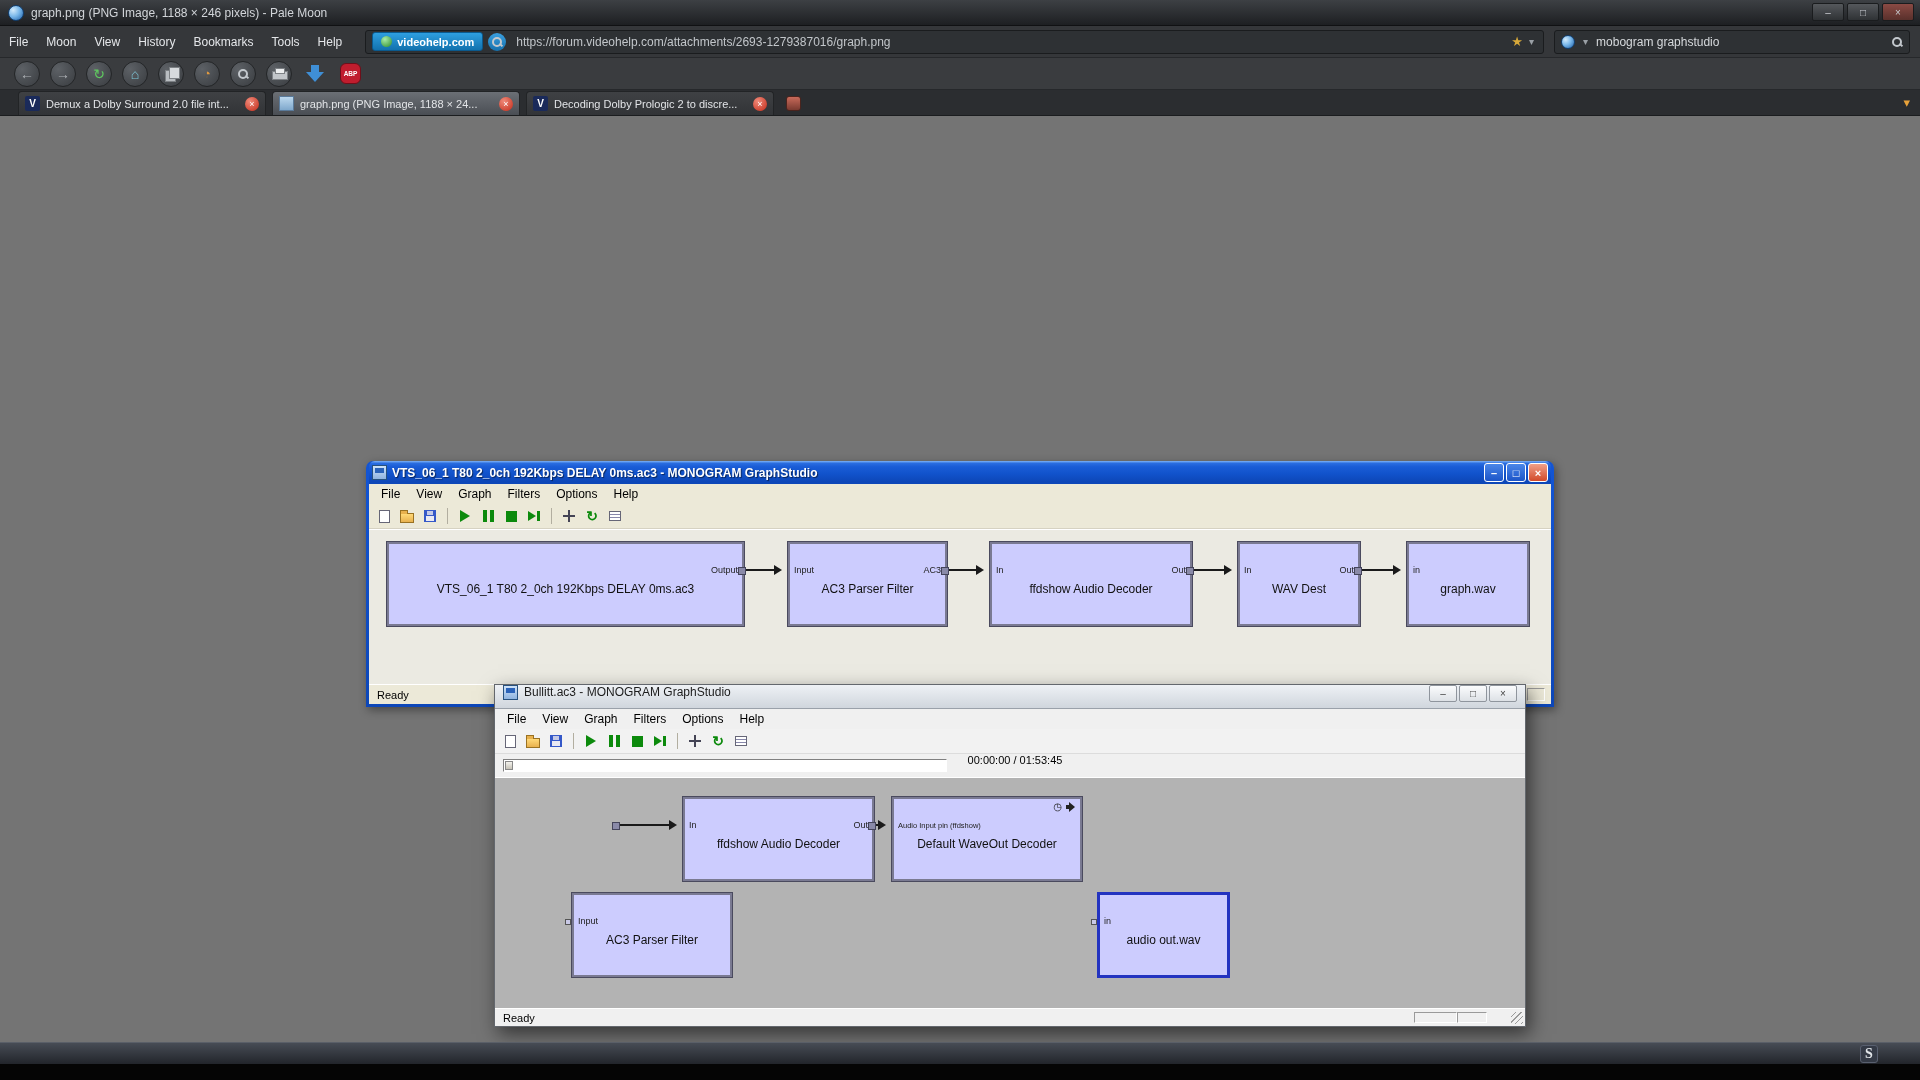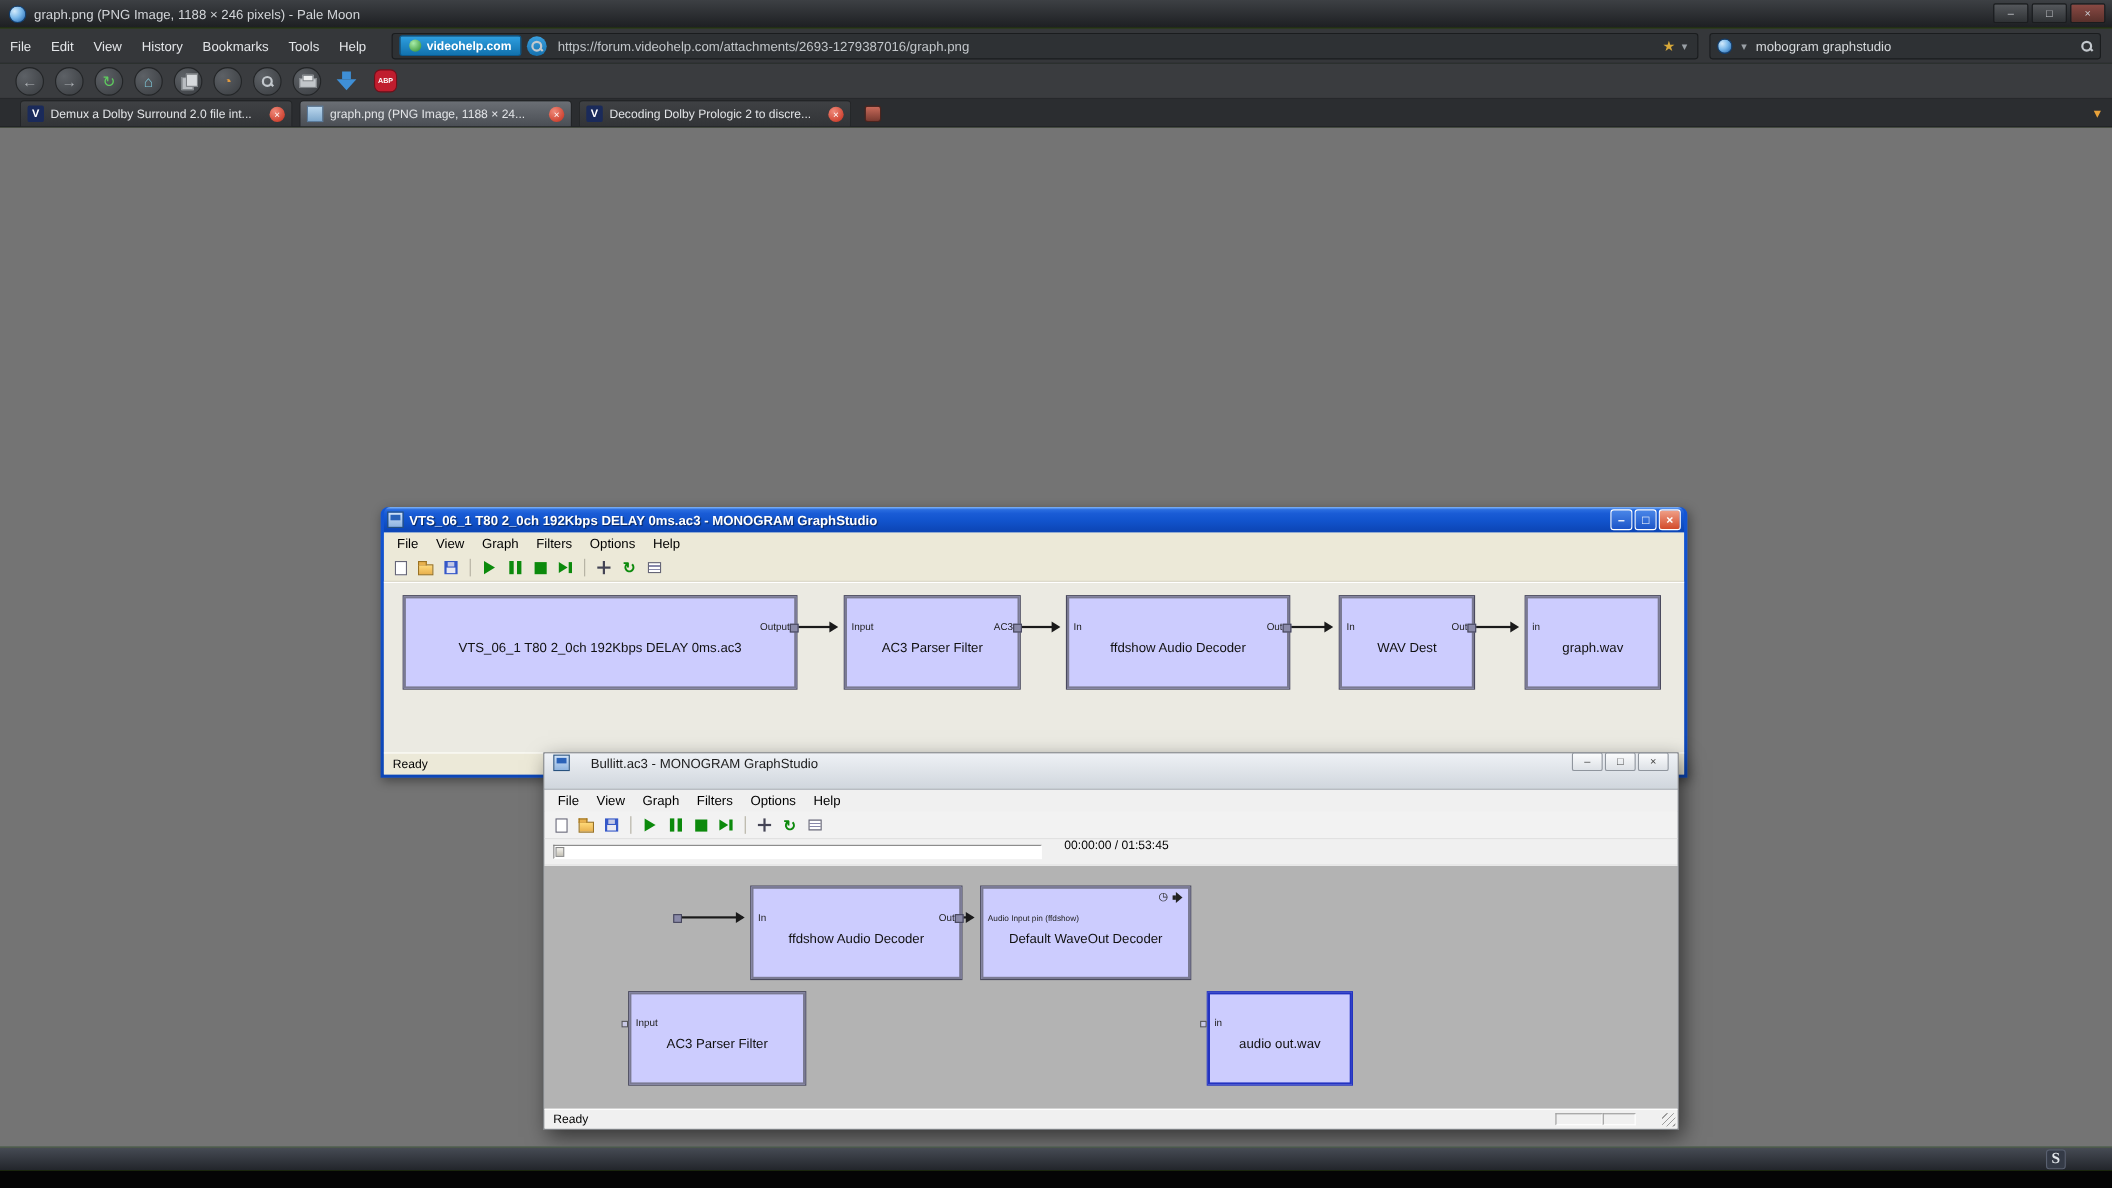--- a/index.html
+++ b/index.html
@@ -124,21 +124,21 @@
   .clk{font-size:10px;color:#222;line-height:1}
   .spk{position:relative;width:10px;height:10px}
   .spk::before{content:"";position:absolute;left:0;top:3px;width:3px;height:4px;background:#222}
   .spk::after{content:"";position:absolute;left:3px;top:0;border-top:5px solid transparent;border-bottom:5px solid transparent;border-left:6px solid #222}
   .lstub{position:absolute;left:-9px;top:24px;width:6px;height:6px;background:#c9c9e6;border:1px solid #555}
   .conn{position:absolute;height:2px;background:#1a1a1a}
   .conn::before{content:"";position:absolute;left:-6px;top:-2px;width:6px;height:6px;background:#8a8aa8;border:1px solid #44445a}
   .conn::after{content:"";position:absolute;right:-2px;top:-4px;border-left:8px solid #1a1a1a;border-top:5px solid transparent;border-bottom:5px solid transparent}
 
   
-  .xpwin{position:absolute;left:346px;top:461px;width:1188px;height:246px;z-index:2;
+  .xpwin{position:absolute;left:366px;top:461px;width:1188px;height:246px;z-index:2;
     background:linear-gradient(#1355d4,#0d47b8);border-radius:7px 7px 0 0;padding:0 3px 3px 3px;
     box-shadow:2px 3px 10px rgba(0,0,0,.4)}
   .xp-titlebar{height:23px;display:flex;align-items:center;gap:5px;padding:0 3px;color:#fff;
     font-weight:bold;font-size:12px;text-shadow:1px 1px 1px rgba(0,0,0,.55);
     background:linear-gradient(180deg,#7fb3f7 0%,#2a6de0 10%,#1a5cd6 25%,#1153cc 55%,#0d47b8 90%);
     border-radius:6px 6px 0 0}
   .gs-appicon{width:15px;height:15px;background:linear-gradient(#cfe2f8,#8fb4e0);border:1px solid #28527e;position:relative;flex:0 0 auto}
   .gs-appicon::before{content:"";position:absolute;left:2px;top:2px;width:9px;height:5px;background:#2a62b8}
   .xp-btns{margin-left:auto;display:flex;gap:2px}
   .xpb{width:20px;height:19px;border-radius:3px;border:1px solid #fff;color:#fff;font-size:11px;font-weight:bold;
@@ -155,21 +155,21 @@
   .xc1{left:375px;top:39px;width:36px}
   .xc2{left:578px;top:39px;width:35px}
   .xc3{left:823px;top:39px;width:38px}
   .xc4{left:991px;top:39px;width:39px}
 
   
   .w7win{position:absolute;left:494px;top:684px;width:1032px;height:343px;z-index:3;
     background:#f0f0f0;border:1px solid #63676d;box-shadow:4px 7px 18px rgba(0,0,0,.55);
     display:flex;flex-direction:column}
   .w7-titlebar{height:24px;background:linear-gradient(#eef1f5,#d0d6dd);border-bottom:1px solid #9aa1aa;
-    display:flex;align-items:flex-end;gap:19px;padding:16px 8px;color:#1c1c1c;font-size:12px}
+    display:flex;align-items:flex-start;gap:6px;padding:0 8px;color:#1c1c1c;font-size:12px}
   .w7-btns{margin-left:auto;display:flex;gap:2px}
   .w7b{width:28px;height:17px;border-radius:2px;background:linear-gradient(#fbfcfd,#dde1e6);
     border:1px solid #8f959d;color:#444;font-size:10px;display:flex;align-items:center;justify-content:center}
   .w7-body .gs-menubar,.w7win .gs-menubar{background:#f0f0f0}
   .w7win .gs-toolbar{background:#f2f2f2;border-bottom:1px solid #dcdcdc}
   .w7win .gs-seek{background:#f0f0f0}
   .w7-trough{left:8px;width:444px}
   .w7-time{left:430px;width:180px}
   .w7-canvas{flex:1;background:#b3b3b3;border-top:1px solid #fff}
   .w7-status{height:18px;background:#f0f0f0}
@@ -190,21 +190,21 @@
     <span>graph.png (PNG Image, 1188 × 246 pixels) - Pale Moon</span>
     <span class="winbtns">
       <span class="wb">–</span>
       <span class="wb">□</span>
       <span class="wb closeb">×</span>
     </span>
   </div>
 
   <div class="navrow">
     <span class="mitem">File</span>
-    <span class="mitem">Edit</span>
+    <span class="mitem">Moon</span>
     <span class="mitem">View</span>
     <span class="mitem">History</span>
     <span class="mitem">Bookmarks</span>
     <span class="mitem">Tools</span>
     <span class="mitem">Help</span>
 
     <div class="urlfield">
       <span class="identity">
         <span class="gdot"></span>
         <span>videohelp.com</span>

